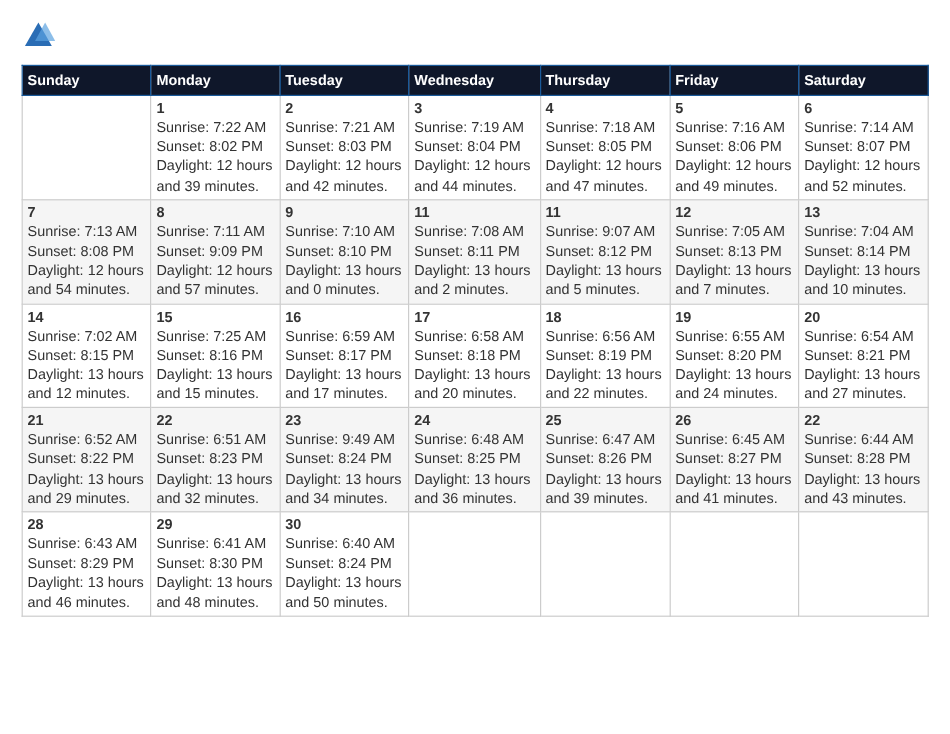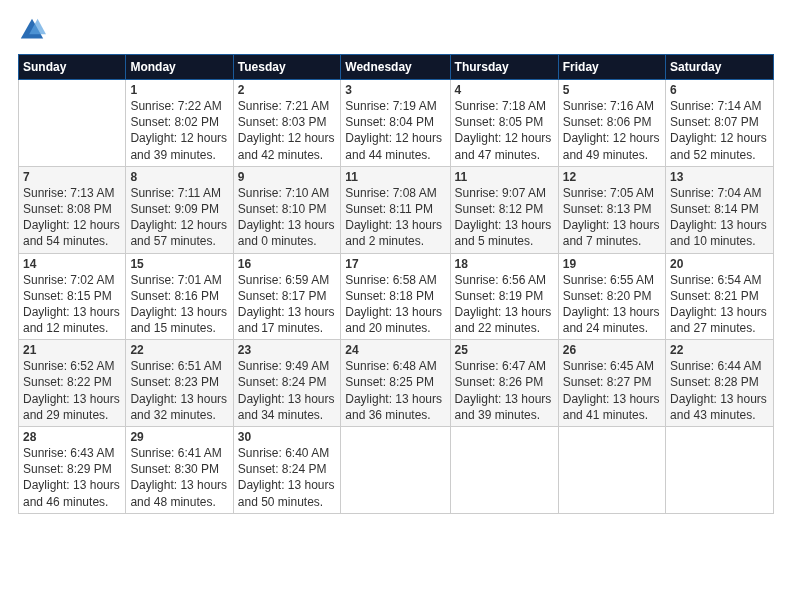--- a/index.html
+++ b/index.html
@@ -232,21 +232,21 @@
         <tr>
           <td>
             <span class="day-num">14</span>
             <div class="day-info">Sunrise: 7:02 AM
 Sunset: 8:15 PM
 Daylight: 13 hours
 and 12 minutes.</div>
           </td>
           <td>
             <span class="day-num">15</span>
-            <div class="day-info">Sunrise: 7:01 AM
+            <div class="day-info">Sunrise: 7:25 AM
 Sunset: 8:16 PM
 Daylight: 13 hours
 and 15 minutes.</div>
           </td>
           <td>
             <span class="day-num">16</span>
             <div class="day-info">Sunrise: 6:59 AM
 Sunset: 8:17 PM
 Daylight: 13 hours
 and 17 minutes.</div>

